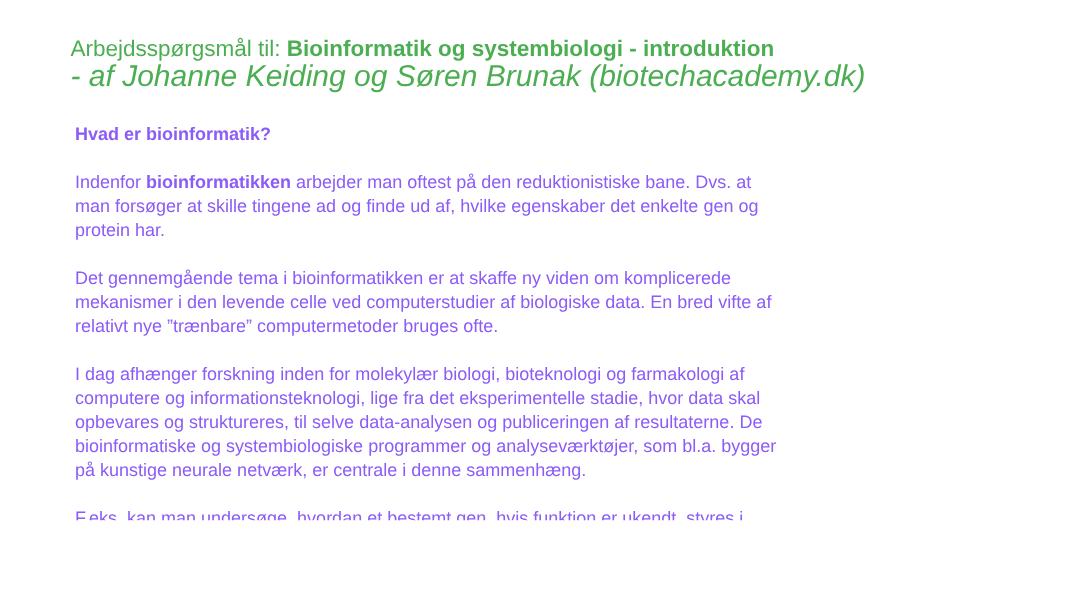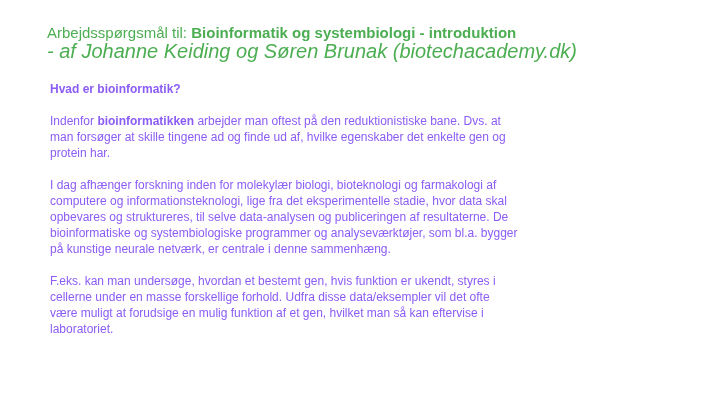--- a/index.html
+++ b/index.html
@@ -69,20 +69,23 @@
   <div class="title-block">
     <div class="title-line"><span class="title-prefix">Arbejdsspørgsmål til: </span><span class="title-highlight">Bioinformatik og systembiologi - introduktion</span></div>
     <div class="subtitle-line">- af Johanne Keiding og Søren Brunak (biotechacademy.dk)</div>
   </div>
 
   <div class="body-block">
     <div class="body-heading">Hvad er bioinformatik?</div>
     <p class="para"><span>Indenfor </span><strong>bioinformatikken</strong><span> arbejder man oftest på den reduktionistiske bane. Dvs. at
 man forsøger at skille tingene ad og finde ud af, hvilke egenskaber det enkelte gen og
 protein har.</span></p>
+    <p class="para">Det gennemgående tema i bioinformatikken er at skaffe ny viden om komplicerede
+mekanismer i den levende celle ved computerstudier af biologiske data. En bred vifte af
+relativt nye ”trænbare” computermetoder bruges ofte.</p>
     <p class="para">I dag afhænger forskning inden for molekylær biologi, bioteknologi og farmakologi af
 computere og informationsteknologi, lige fra det eksperimentelle stadie, hvor data skal
 opbevares og struktureres, til selve data-analysen og publiceringen af resultaterne. De
 bioinformatiske og systembiologiske programmer og analyseværktøjer, som bl.a. bygger
 på kunstige neurale netværk, er centrale i denne sammenhæng.</p>
     <p class="para">F.eks. kan man undersøge, hvordan et bestemt gen, hvis funktion er ukendt, styres i
 cellerne under en masse forskellige forhold. Udfra disse data/eksempler vil det ofte
 være muligt at forudsige en mulig funktion af et gen, hvilket man så kan eftervise i
 laboratoriet.</p>
   </div>

